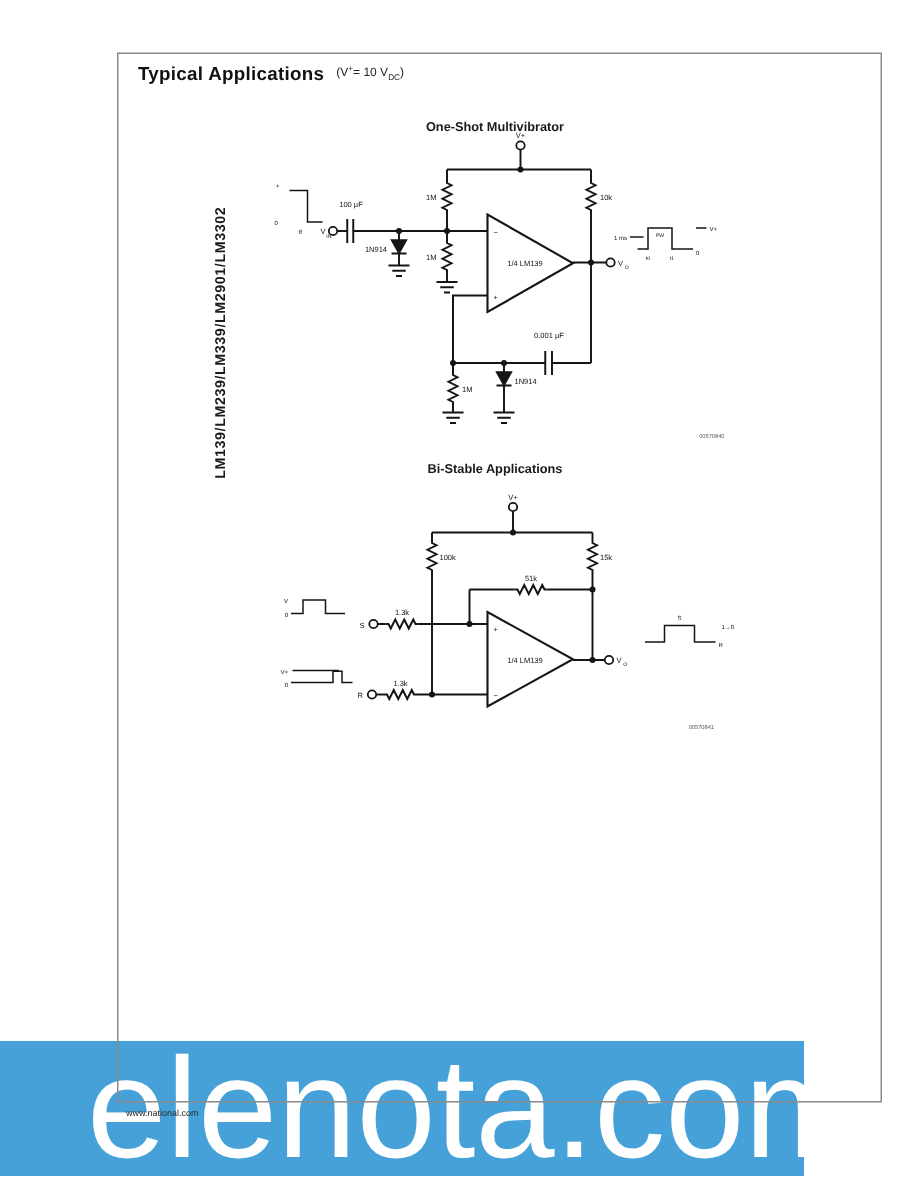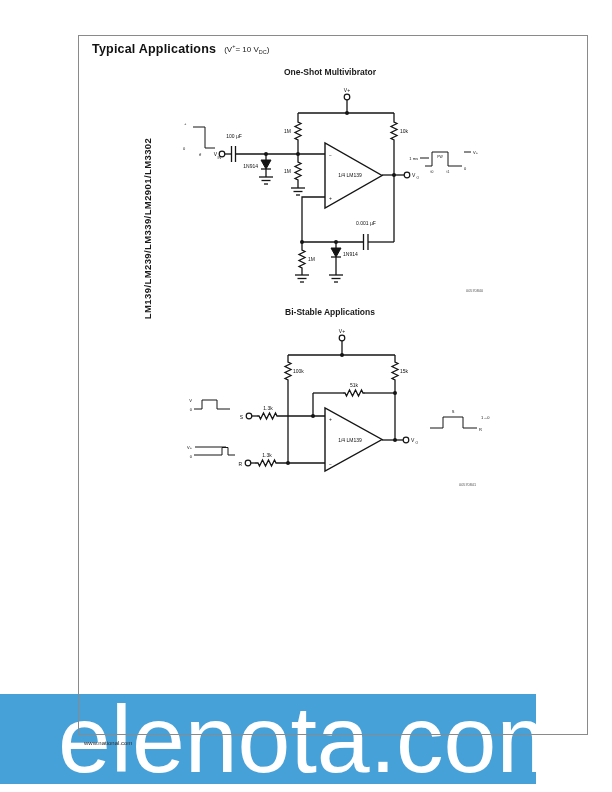--- a/index.html
+++ b/index.html
@@ -12,21 +12,21 @@
   
   #frame{position:absolute;left:78px;top:35px;width:508px;height:698px;
          border:1px solid #8a8a8a;z-index:4;pointer-events:none;background:transparent;}
   #header{position:absolute;left:92px;top:42px;display:flex;align-items:center;z-index:1;}
   #header .t{font-weight:bold;font-size:12.5px;letter-spacing:.2px;}
   #header .c{font-size:8px;margin-left:8px;color:#222;}
   #header .c sup{font-size:5.5px;}
   #header .c sub{font-size:5.5px;}
   .fig-title{position:absolute;left:180px;width:300px;text-align:center;
              font-weight:bold;font-size:8.5px;color:#1a1a1a;z-index:1;}
-  #fig1-title{top:67px;}
+  #fig1-title{top:79px;}
   #fig2-title{top:307px;}
   svg{position:absolute;z-index:1;}
   #svg1{left:178px;top:80px;}
   #svg2{left:178px;top:320px;}
   svg line, svg path, svg polyline{stroke:#151515;fill:none;stroke-width:1.3;}
   svg .thin{stroke-width:1;}
   svg polygon{fill:#151515;stroke:#151515;}
   svg circle.term{fill:#fff;stroke:#151515;stroke-width:1.2;}
   svg circle.dot{fill:#151515;stroke:none;}
   svg path.amp{fill:#fff;stroke:#151515;stroke-width:1.4;}

